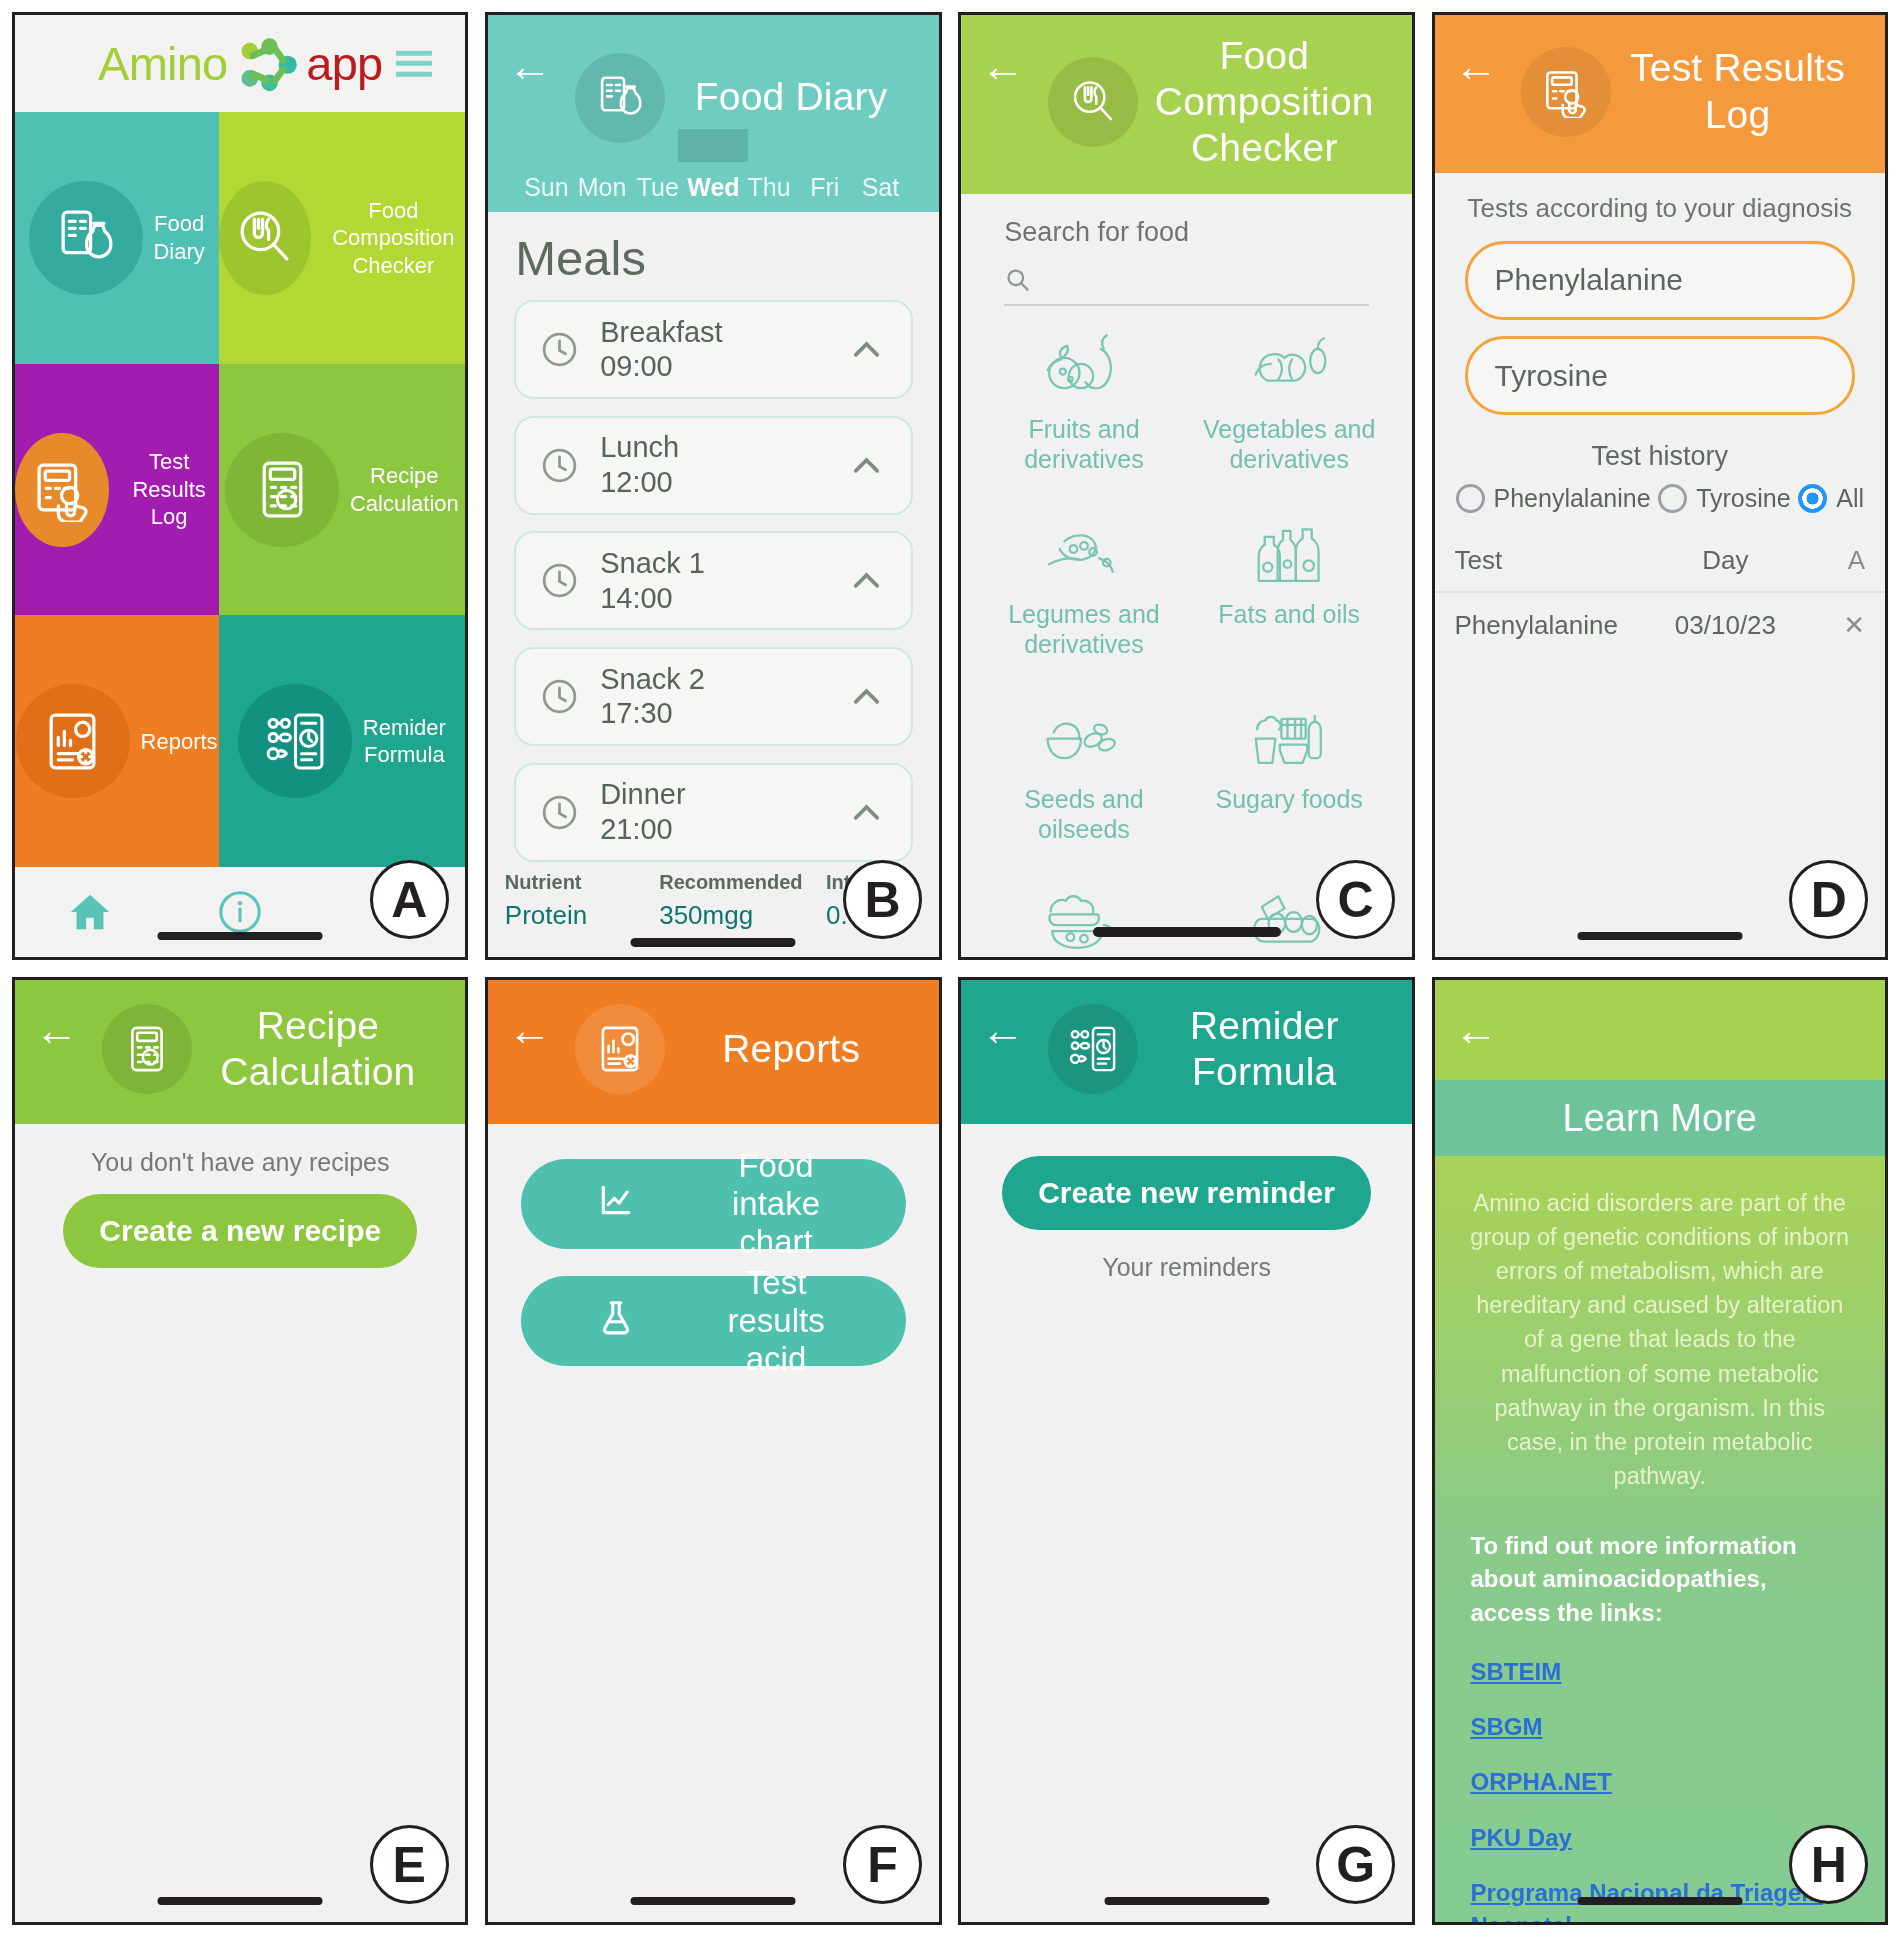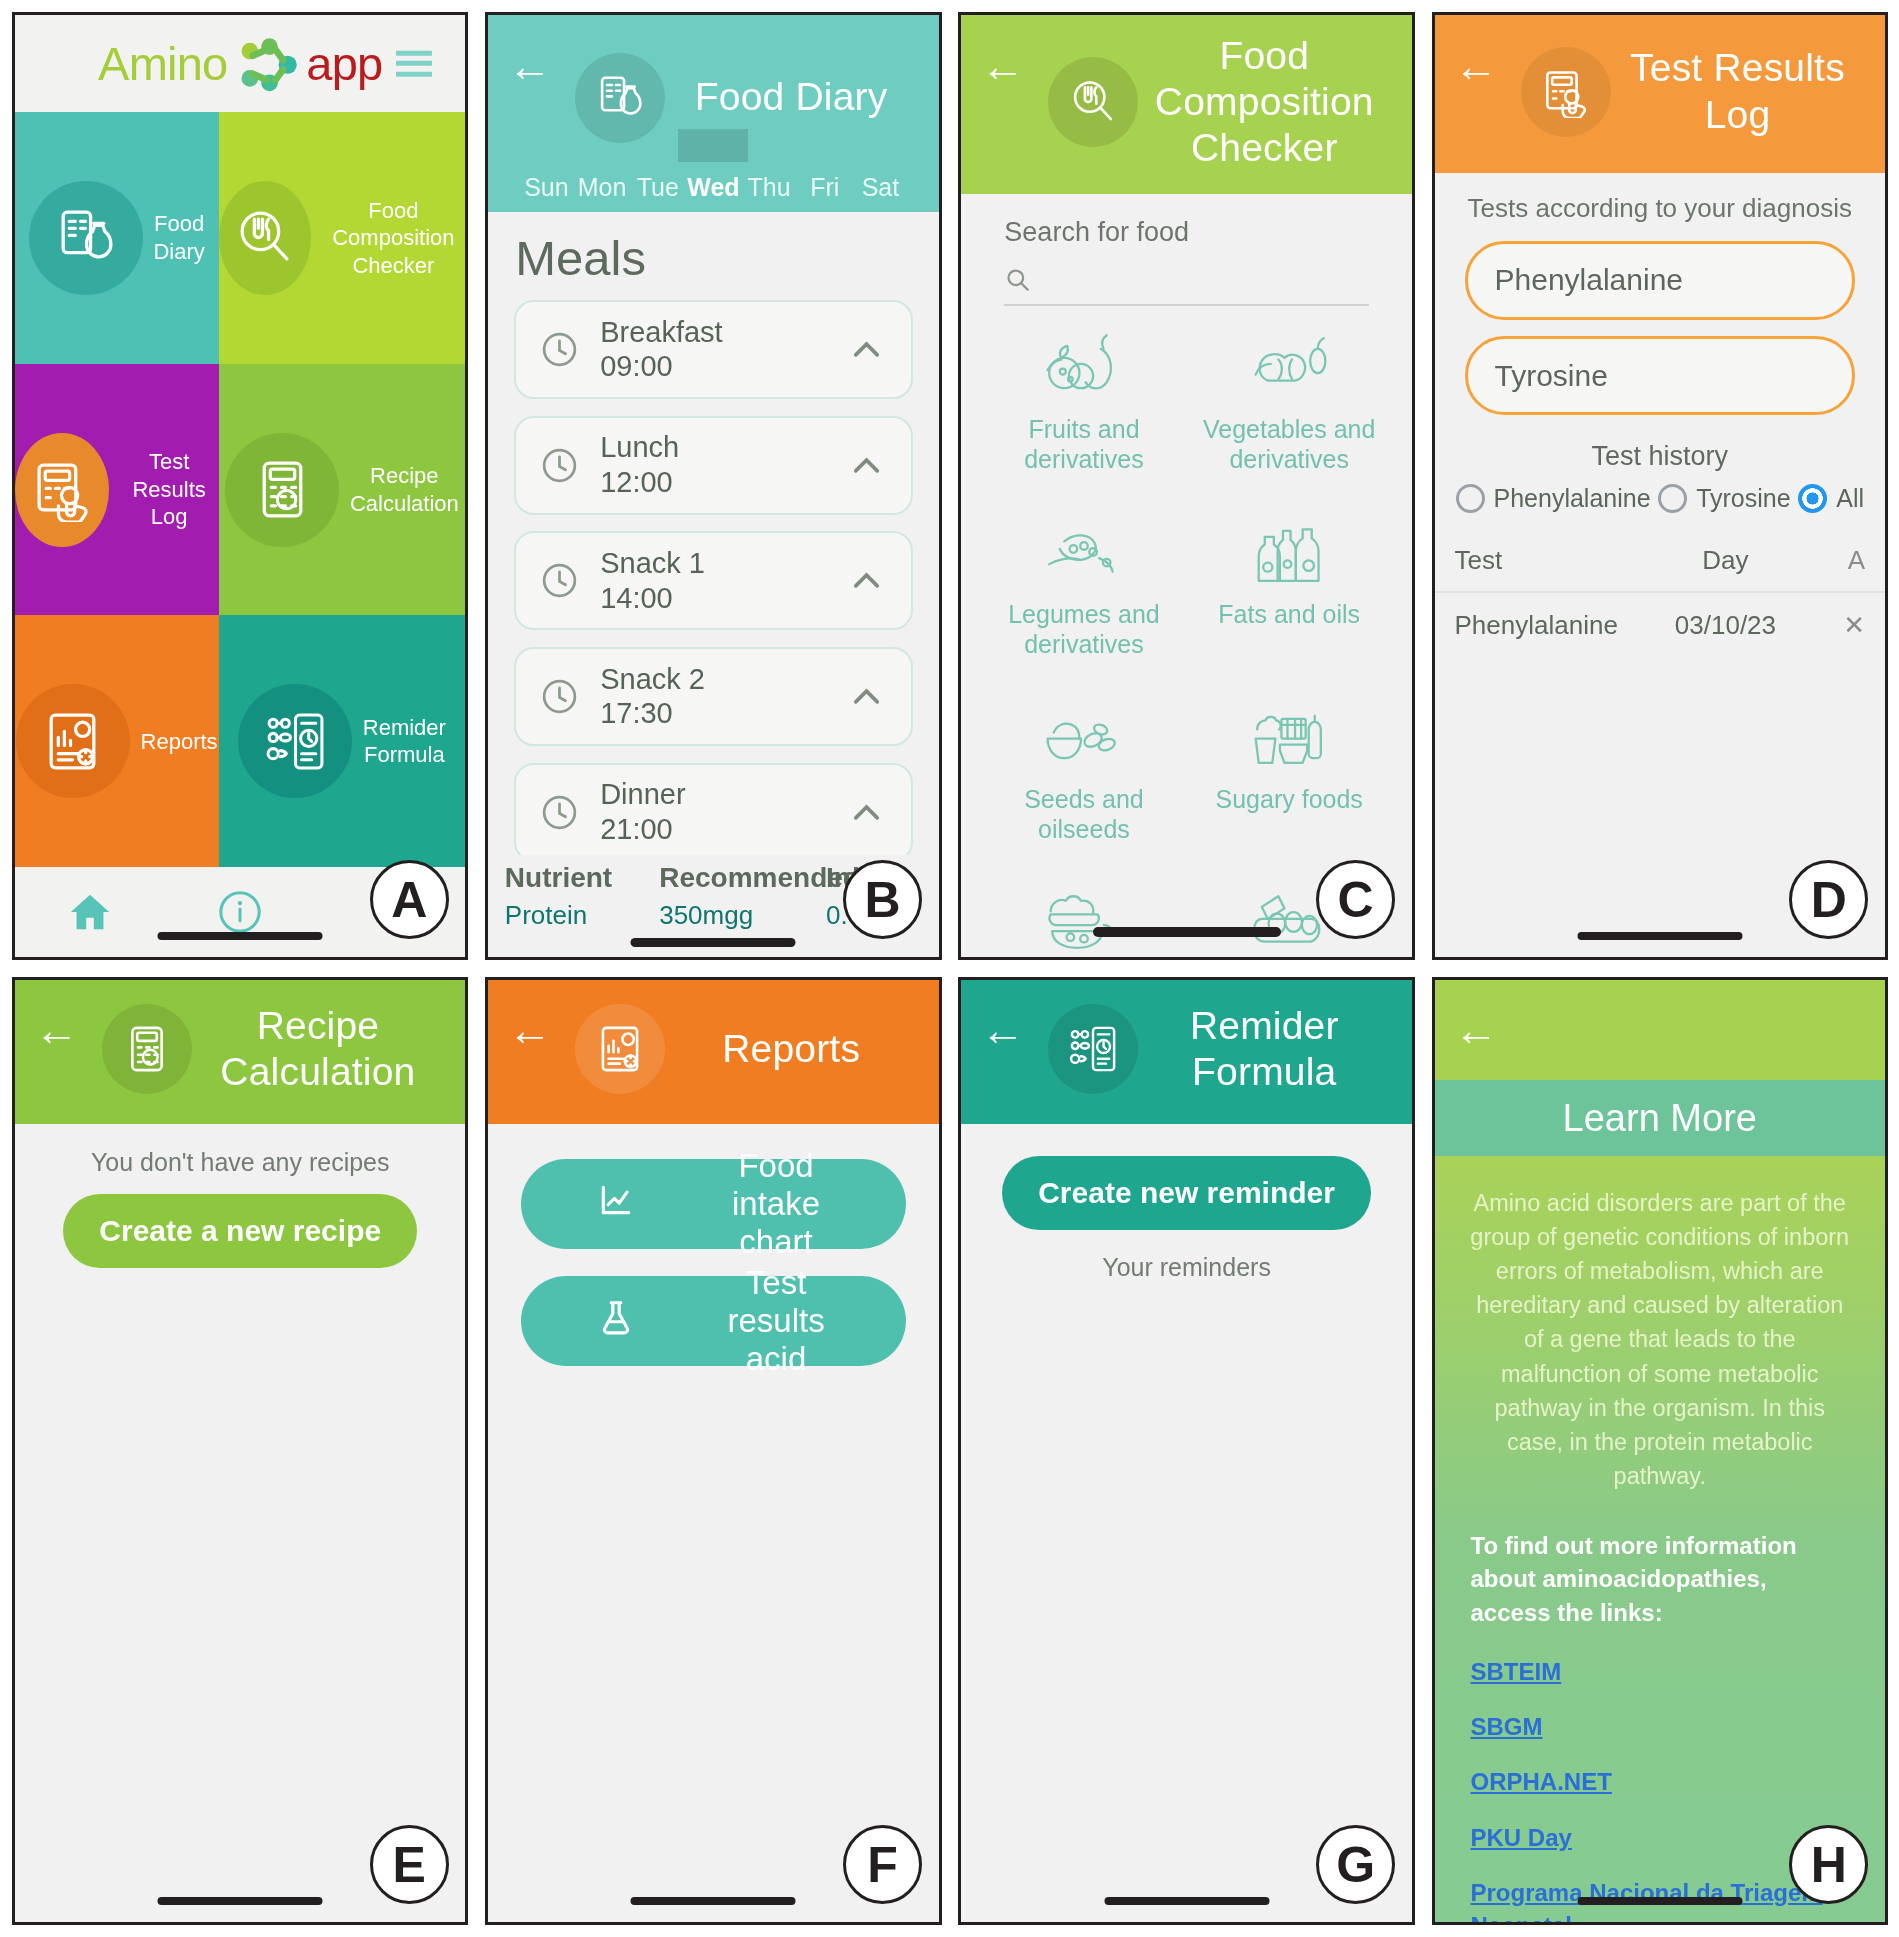--- a/index.html
+++ b/index.html
@@ -109,21 +109,21 @@
   .meal .clk { width:41px; height:41px; flex:none; margin-right:20px; }
   .meal .clk svg { width:41px; height:41px; }
   .meal .mtxt { flex:1; }
   .meal .mname { font-size:29px; color:#566356; line-height:1.2; }
   .meal .mtime { font-size:29px; color:#566356; line-height:1.2; }
   .meal .chev { width:43px; height:43px; flex:none; }
   .nutri {
     position:absolute; left:0; right:0; bottom:0; background:#f1f1f1;
     padding:7.6px 16.7px 0 16.7px;
   }
-  .nutri-head { display:flex; font-size:28px; font-weight:bold; color:#5b6a5c; padding-bottom:6px; }
+  .nutri-head { display:flex; font-size:20px; font-weight:bold; color:#5b6a5c; padding-bottom:6px; }
   .nutri-row  { display:flex; font-size:26px; color:#0f766e; }
   .nutri c1,.nutri .c1 { width:37%; }
   .nutri .c2 { width:40%; }
   .nutri .c3 { width:23%; }
 
   
   .searchwrap { padding:23px 43px 0 43px; }
   .searchlabel { font-size:27px; color:#6d756d; }
   .searchline { display:flex; align-items:center; gap:7.6px; border-bottom:2.3px solid #cfd3cf; padding:10.6px 0 7.6px 0; margin-top:7.6px; }
   .searchline svg { width:27px; height:27px; }

